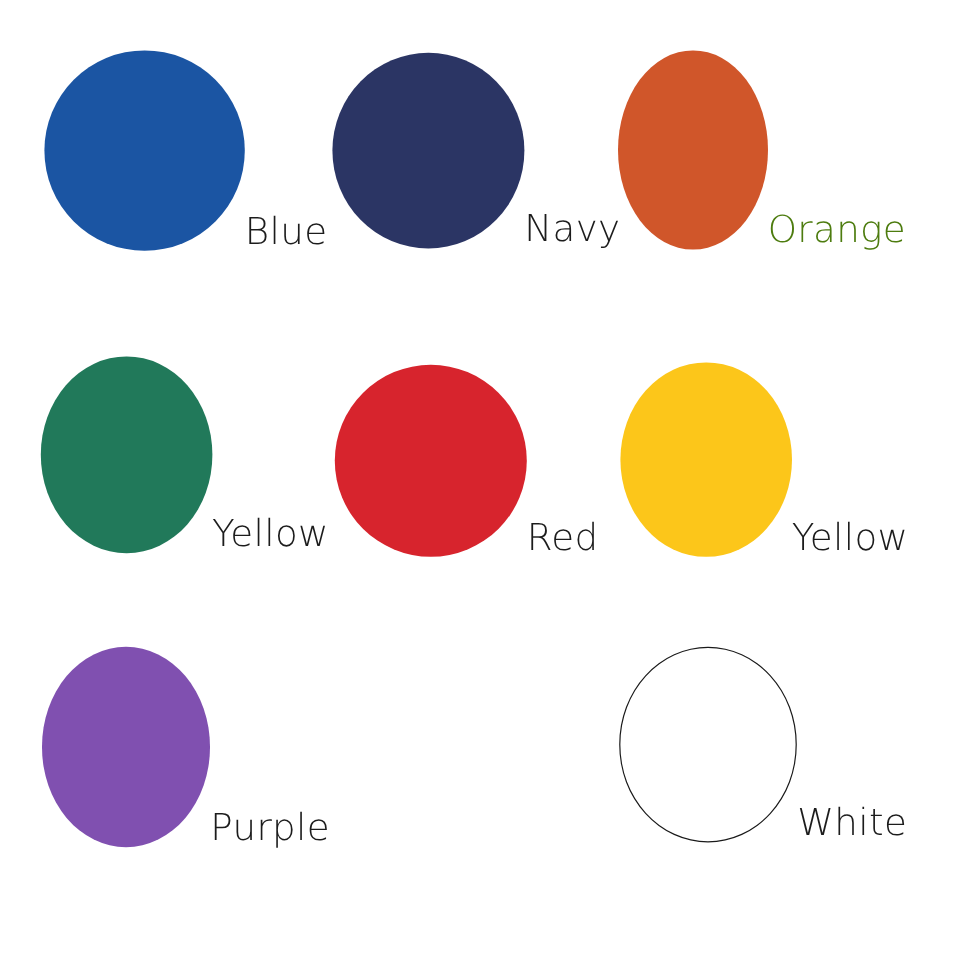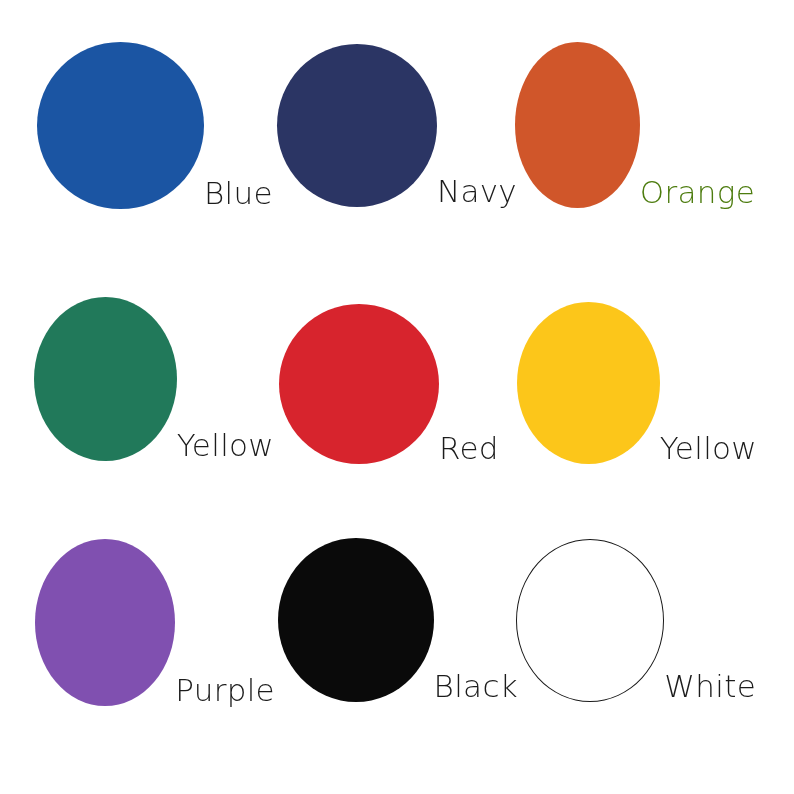--- a/index.html
+++ b/index.html
@@ -72,21 +72,17 @@
       <div class="swatch-label" style="margin-top: 18px; color: rgb(28, 28, 28);">Red</div>
     </div>
     <div class="swatch-cell" style="left: 517px; top: 302px;">
       <div class="swatch-circle" style="width: 162px; height: 162px; background: rgb(252, 198, 26);"></div>
       <div class="swatch-label" style="margin-top: 22px; color: rgb(28, 28, 28);">Yellow</div>
     </div>
     <div class="swatch-cell" style="left: 35px; top: 538.5px;">
       <div class="swatch-circle" style="width: 167px; height: 167px; background: rgb(128, 80, 176);"></div>
       <div class="swatch-label" style="margin-top: 22px; color: rgb(28, 28, 28);">Purple</div>
     </div>
-    <div class="swatch-cell" style="left: 278px; top: 538px;">
-      <div class="swatch-circle" style="width: 164px; height: 164px; background: rgb(10, 10, 10);"></div>
-      <div class="swatch-label" style="margin-top: 22px; color: rgb(28, 28, 28);">Black</div>
-    </div>
     <div class="swatch-cell" style="left: 516px; top: 538.5px;">
       <div class="swatch-circle" style="width: 163px; height: 163px; background: rgb(255, 255, 255); border: 1.5px solid rgb(26, 26, 26);"></div>
       <div class="swatch-label" style="color: rgb(28, 28, 28);">White</div>
     </div>
   </div>
 
 </body></html>

